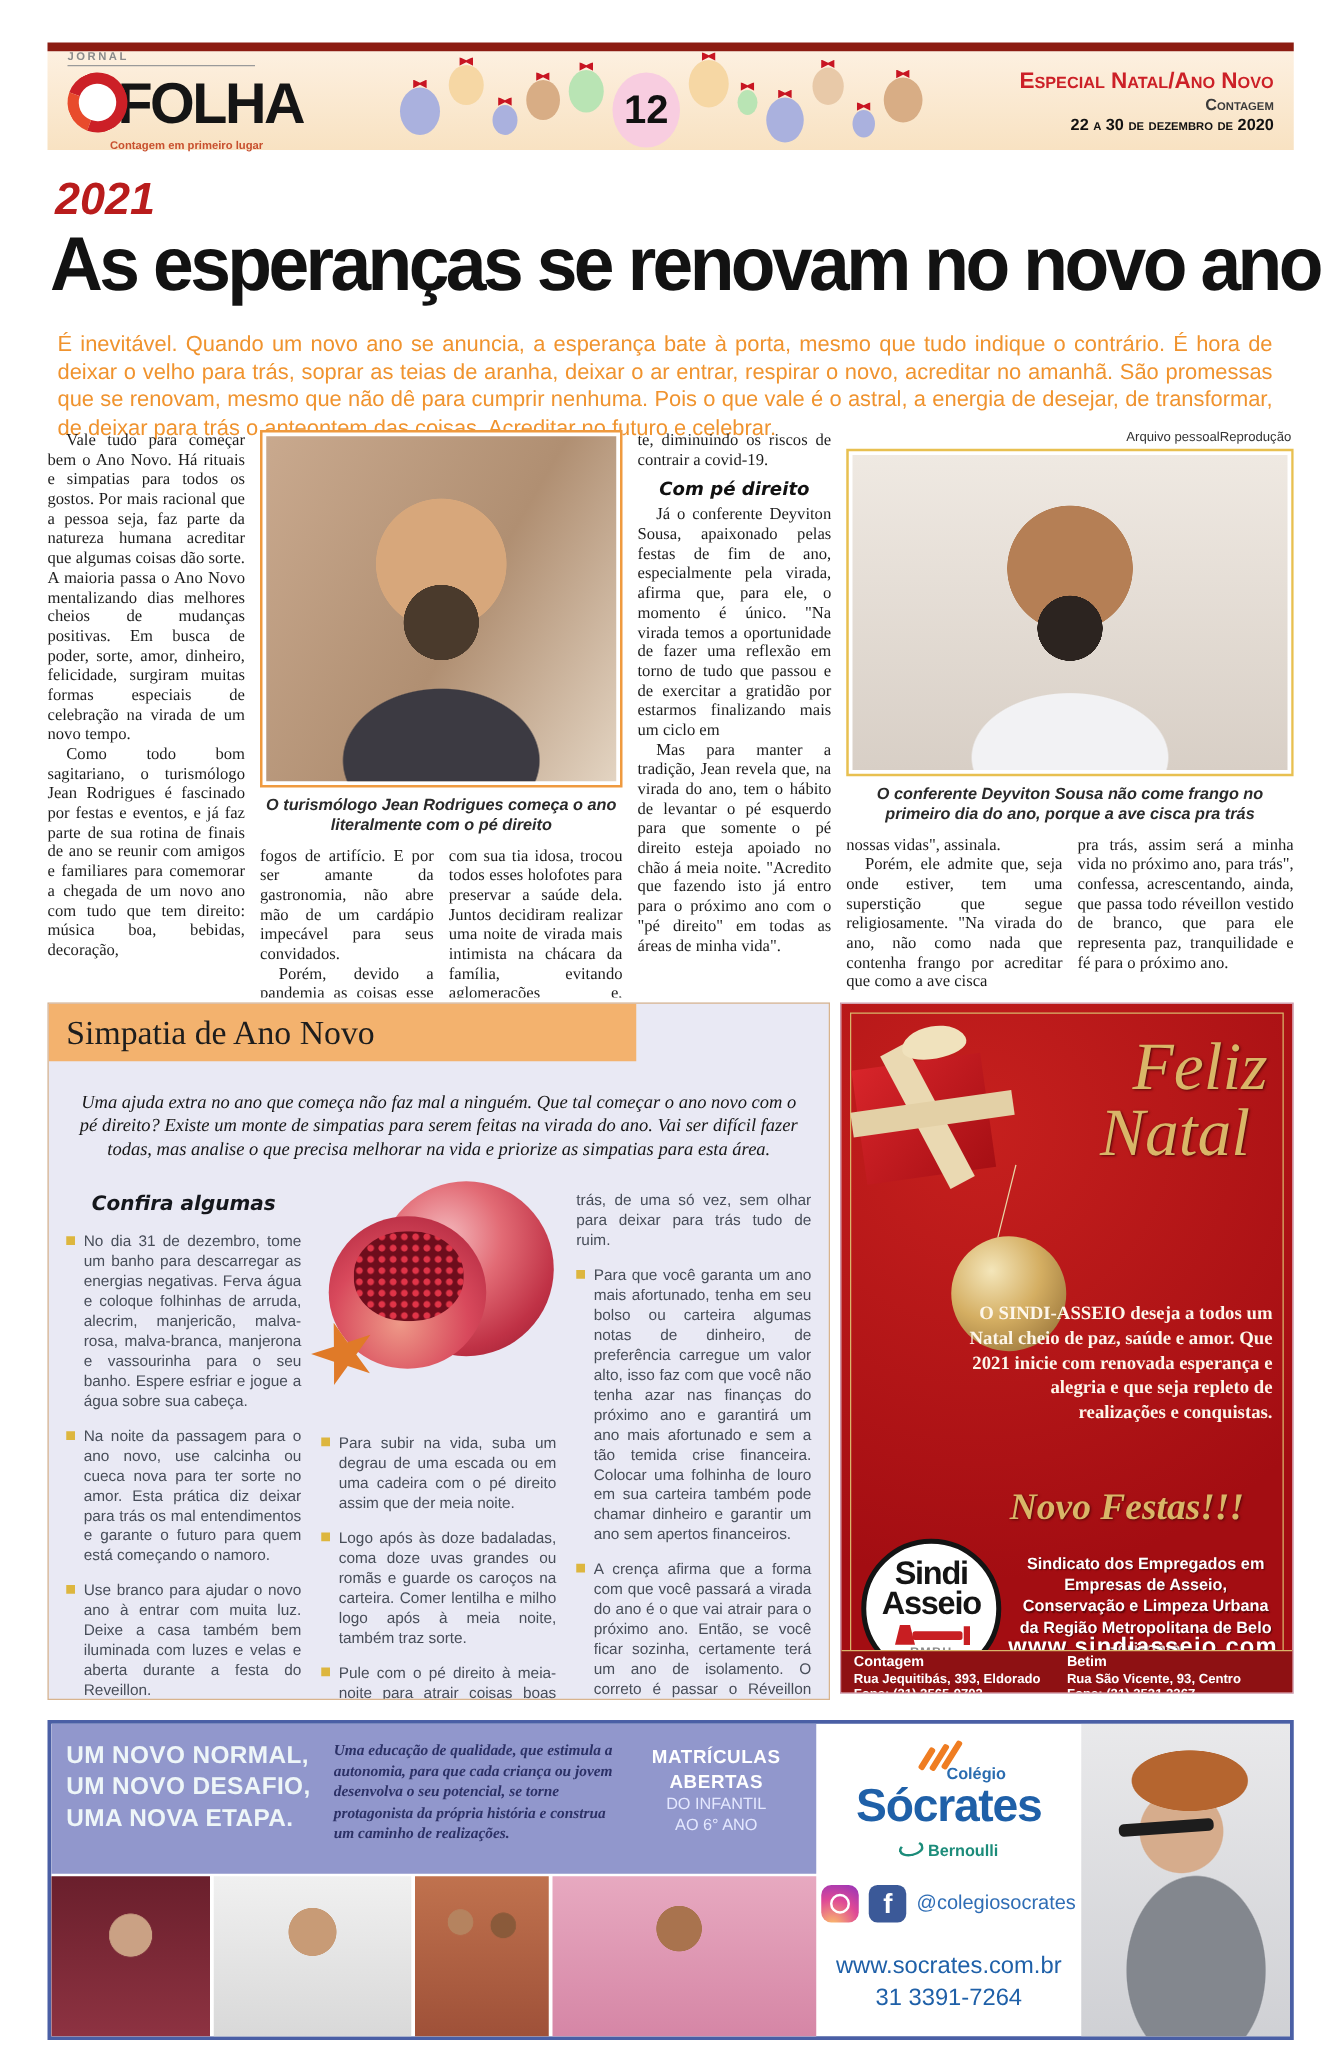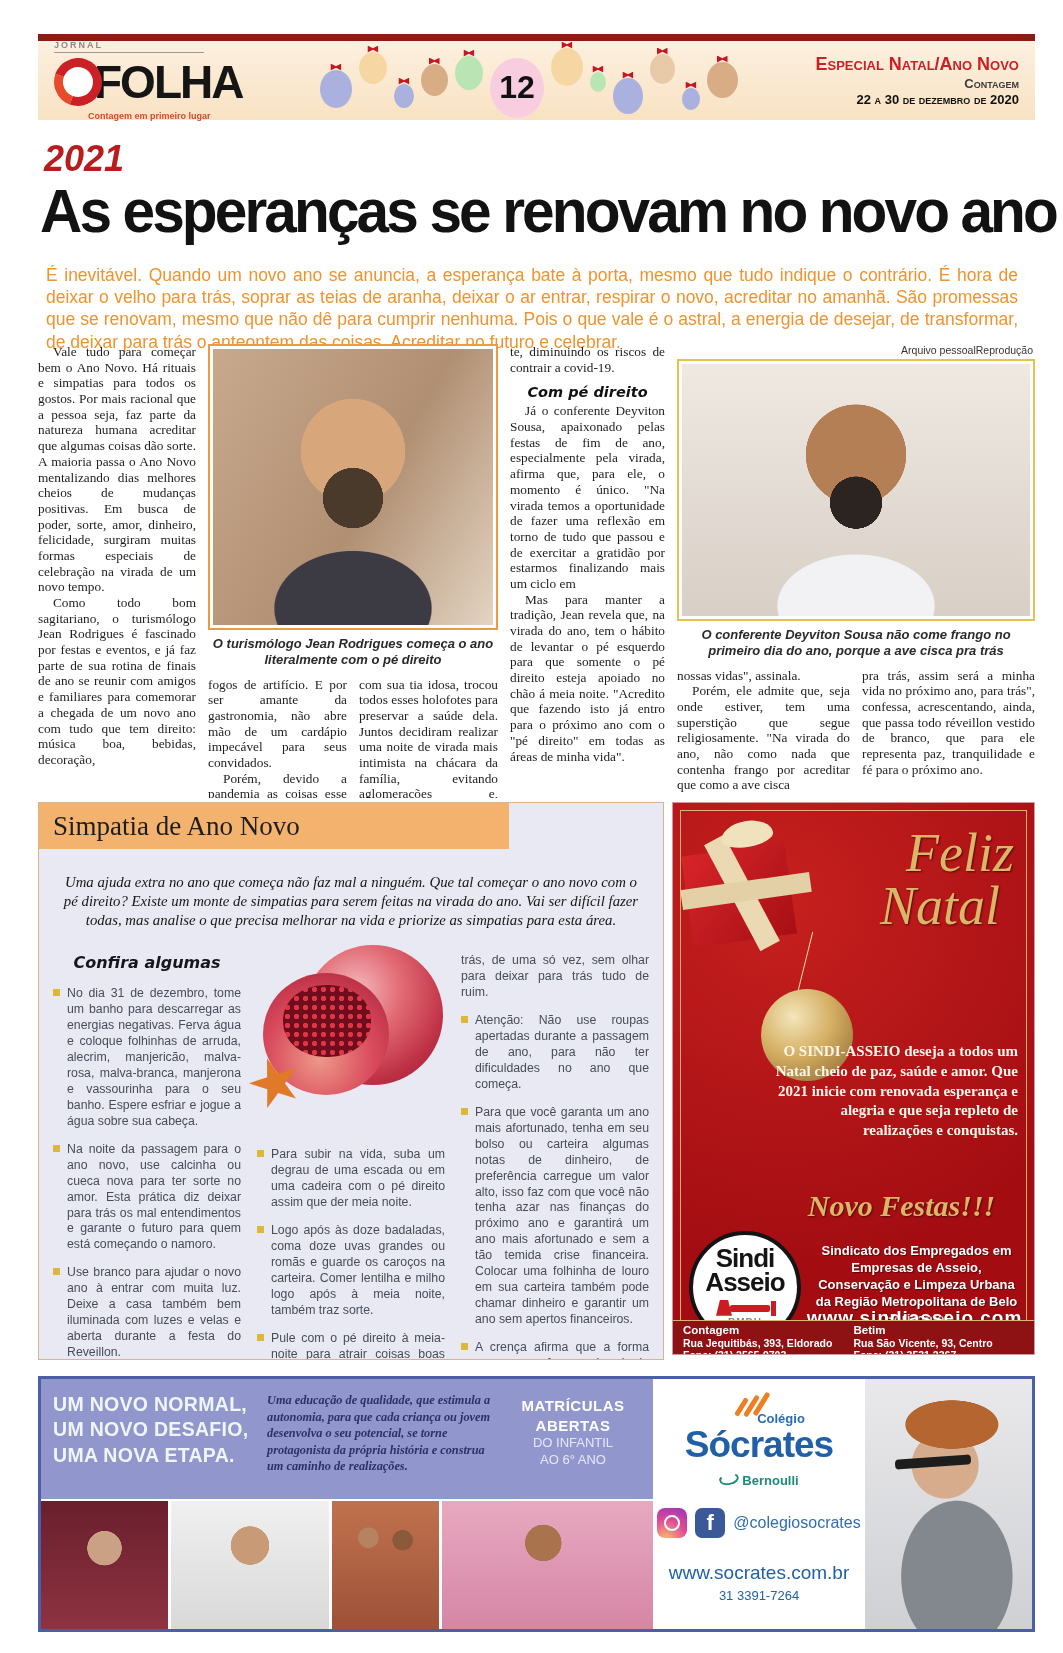--- a/index.html
+++ b/index.html
@@ -161,21 +161,21 @@
   .bernoulli{margin-top:10px;font-weight:bold;font-size:13px;color:#1c8c7a;}
   .bernoulli .swoosh{display:inline-block;width:16px;height:8px;border:2px solid #1c8c7a;border-radius:50%;
     border-top-color:transparent;margin-right:3px;transform:rotate(-12deg);}
   .social-row{display:flex;align-items:center;justify-content:center;gap:8px;margin-top:20px;}
   .ig{width:30px;height:30px;border-radius:8px;background:radial-gradient(circle at 30% 110%, #fdc468, #df4996 55%, #9b36b7 95%);position:relative;}
   .ig::after{content:"";position:absolute;inset:7px;border:2.5px solid #fff;border-radius:50%;}
   .fb{width:30px;height:30px;border-radius:7px;background:#3b5998;color:#fff;font:bold 22px "Liberation Sans",sans-serif;
     display:flex;align-items:center;justify-content:center;}
   .soc-handle{font-size:16px;color:#2f6db5;}
   .soc-web{margin-top:24px;font-size:19px;color:#1f60a8;}
-  .soc-phone{margin-top:4px;font-size:13px;color:#1f60a8;text-align:center;}
+  .soc-phone{margin-top:4px;font-size:19px;color:#1f60a8;text-align:center;}
   .teen-photo{position:absolute;left:824px;top:0;width:167px;height:253px;background:
     radial-gradient(ellipse 46px 24px at 52% 18%, #b5652f 0 100%, transparent 47px),
     radial-gradient(circle 33px at 48% 34%, #d6ac8c 0 100%, transparent 34px),
     radial-gradient(ellipse 92px 125px at 55% 78%, #83878e 0 60%, transparent 61%),
     linear-gradient(#e9e9eb,#cfd0d4);}
   .glasses{position:absolute;left:30px;top:78px;width:76px;height:10px;background:#1d1d1d;border-radius:4px;transform:rotate(-4deg);}
 </style>
 </head>
 <body>
 
@@ -303,21 +303,20 @@
             <div class="pom-seeds"></div>
           </div>
           <div class="pom-star"></div>
         </div>
         <div class="s-item"><span class="s-bullet"></span><span>Para subir na vida, suba um degrau de uma escada ou em uma cadeira com o pé direito assim que der meia noite.</span></div>
         <div class="s-item"><span class="s-bullet"></span><span>Logo após às doze badaladas, coma doze uvas grandes ou romãs e guarde os caroços na carteira. Comer lentilha e milho logo após à meia noite, também traz sorte.</span></div>
         <div class="s-item"><span class="s-bullet"></span><span>Pule com o pé direito à meia-noite para atrair coisas boas para a vida. Dê três pulinhos com uma taça de champanhe na mão, sem deixar derramar nada. Depois, jogue todo o champanhe para</span></div>
       </div>
       <div>
         <div class="s-cont">trás, de uma só vez, sem olhar para deixar para trás tudo de ruim.</div>
-        <div class="s-item"><span class="s-bullet"></span><span>Atenção: Não use roupas apertadas durante a passagem de ano, para não ter dificuldades no ano que começa.</span></div>
         <div class="s-item"><span class="s-bullet"></span><span>Para que você garanta um ano mais afortunado, tenha em seu bolso ou carteira algumas notas de dinheiro, de preferência carregue um valor alto, isso faz com que você não tenha azar nas finanças do próximo ano e garantirá um ano mais afortunado e sem a tão temida crise financeira. Colocar uma folhinha de louro em sua carteira também pode chamar dinheiro e garantir um ano sem apertos financeiros.</span></div>
         <div class="s-item"><span class="s-bullet"></span><span>A crença afirma que a forma com que você passará a virada do ano é o que vai atrair para o próximo ano. Então, se você ficar sozinha, certamente terá um ano de isolamento. O correto é passar o Réveillon com seus amigos e familiares, para que isso se torne rotineiro no ano que vai se iniciar.</span></div>
       </div>
     </div>
   </div>
 
   <div class="ad-sindi">
     <div class="inner-line"></div>
     <div class="gift-box"></div>
     <div class="gift-ribbon-v"></div>

